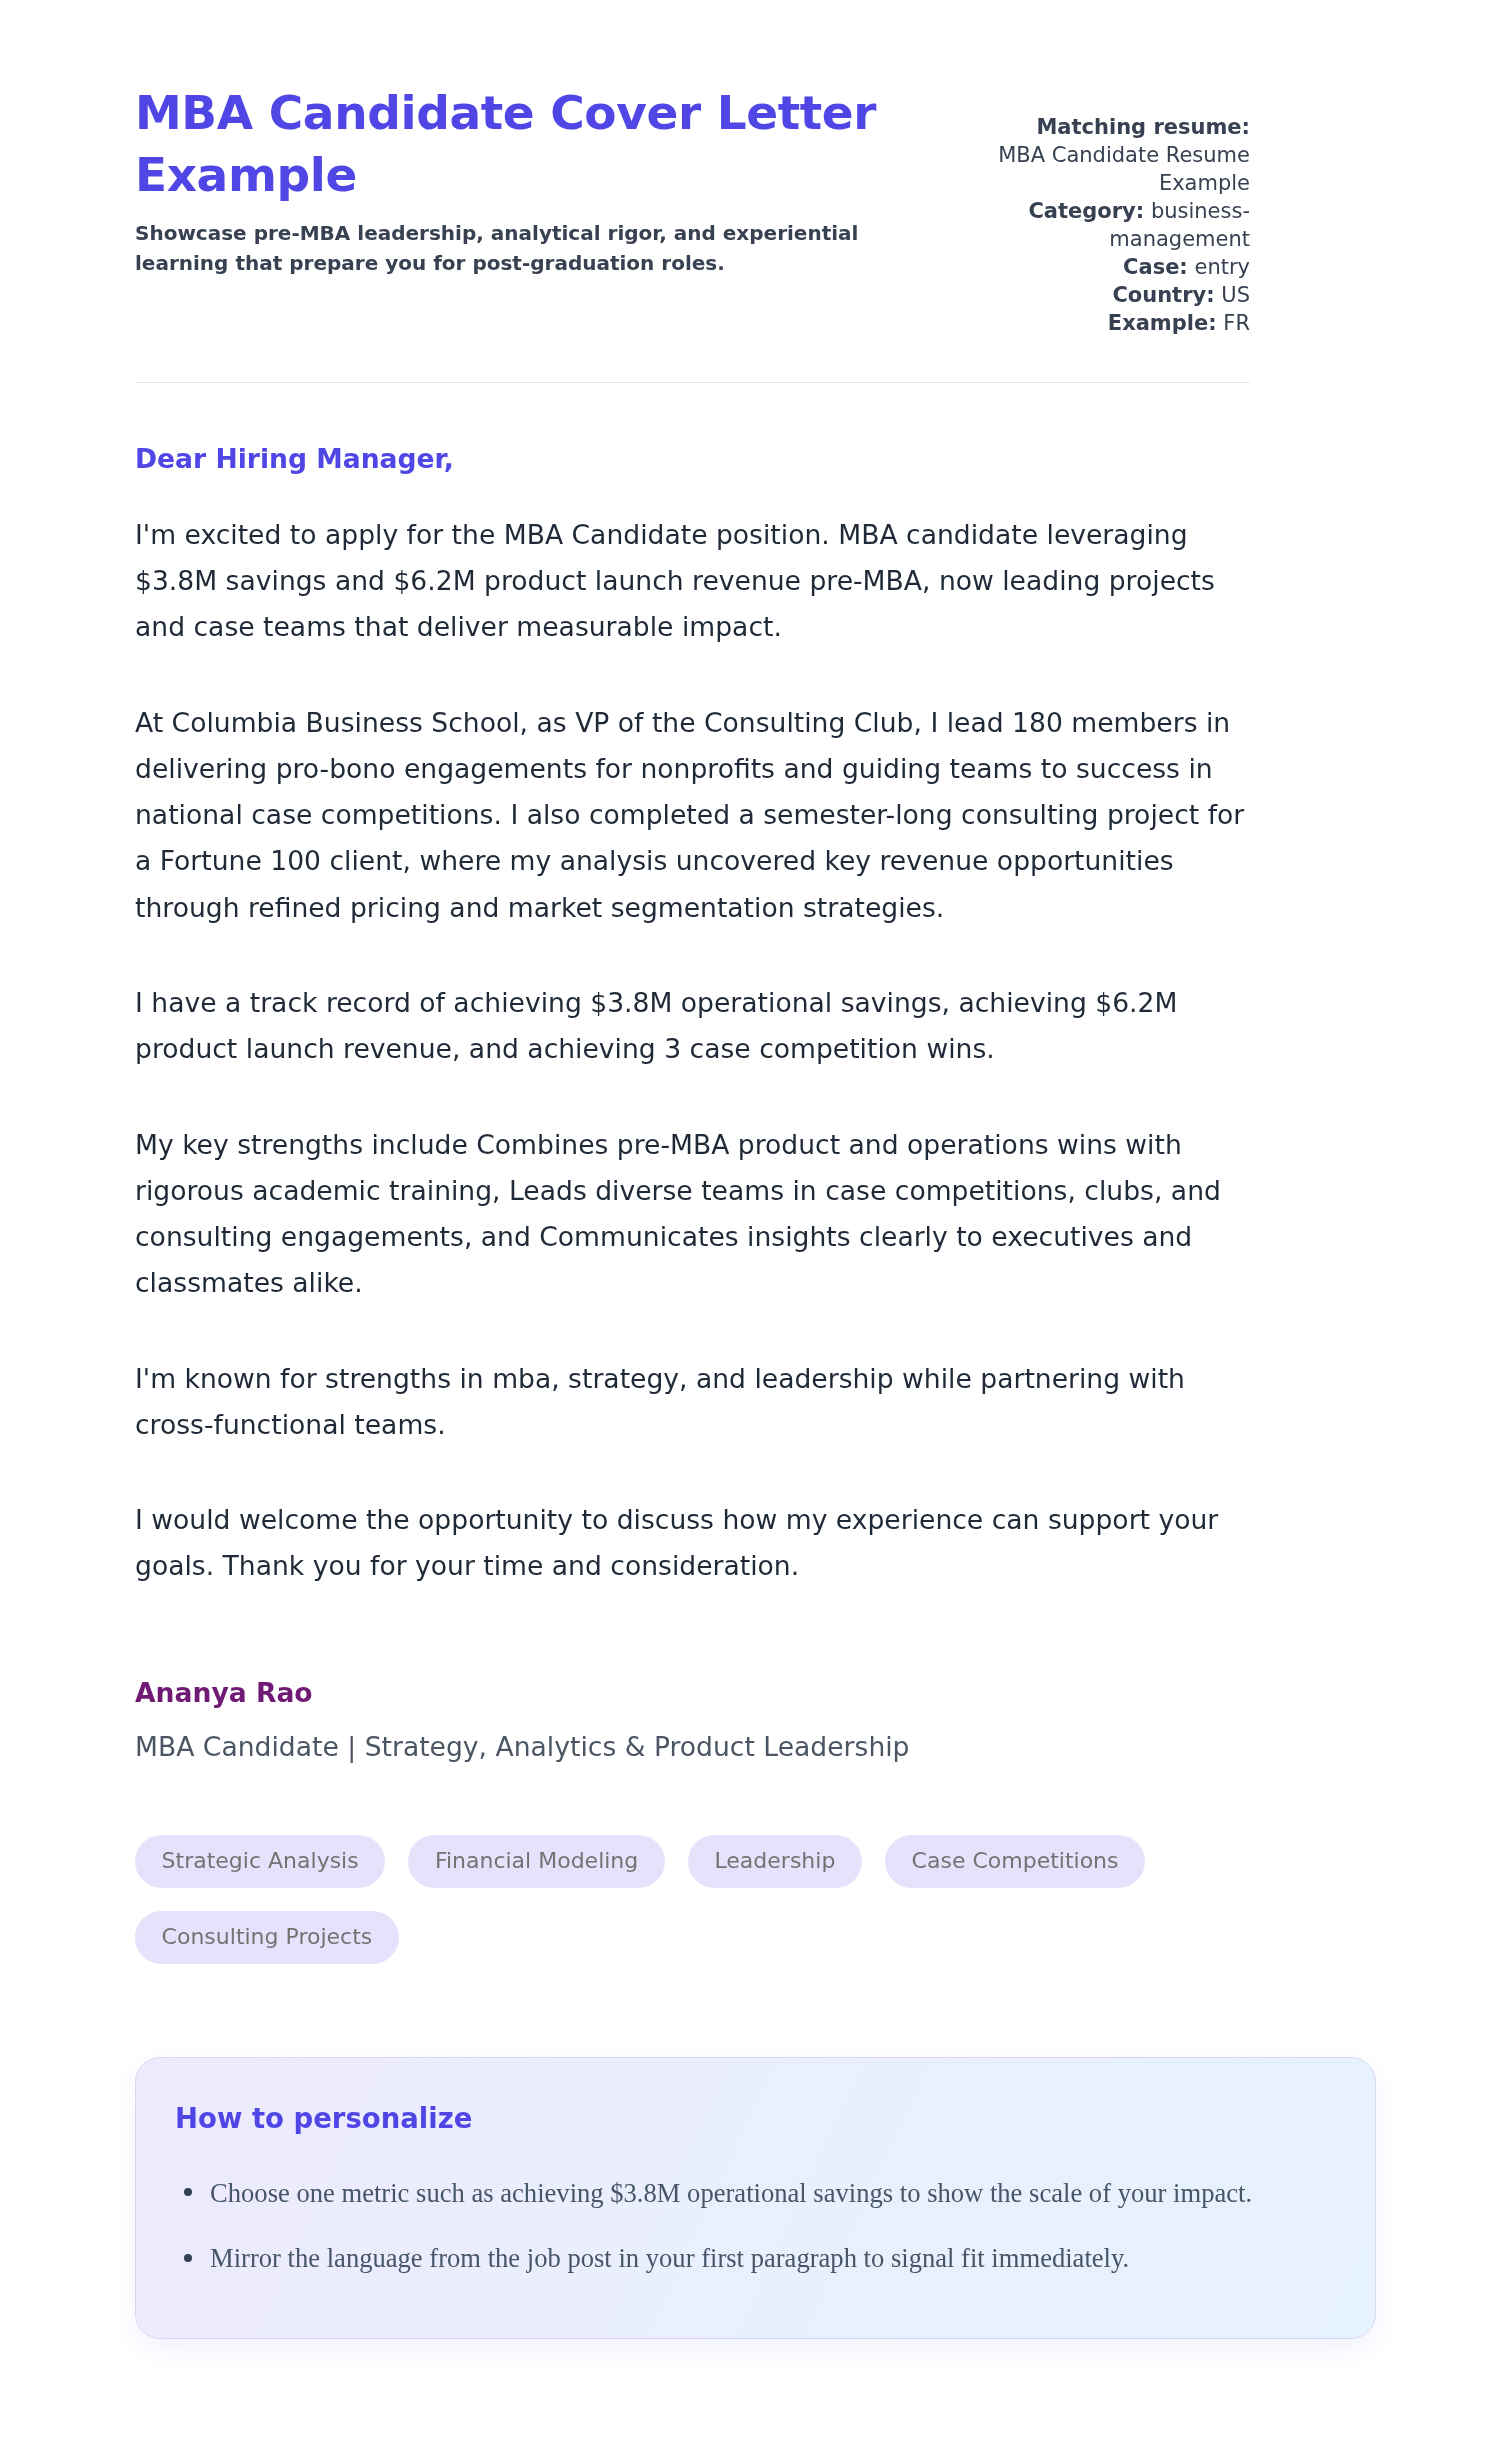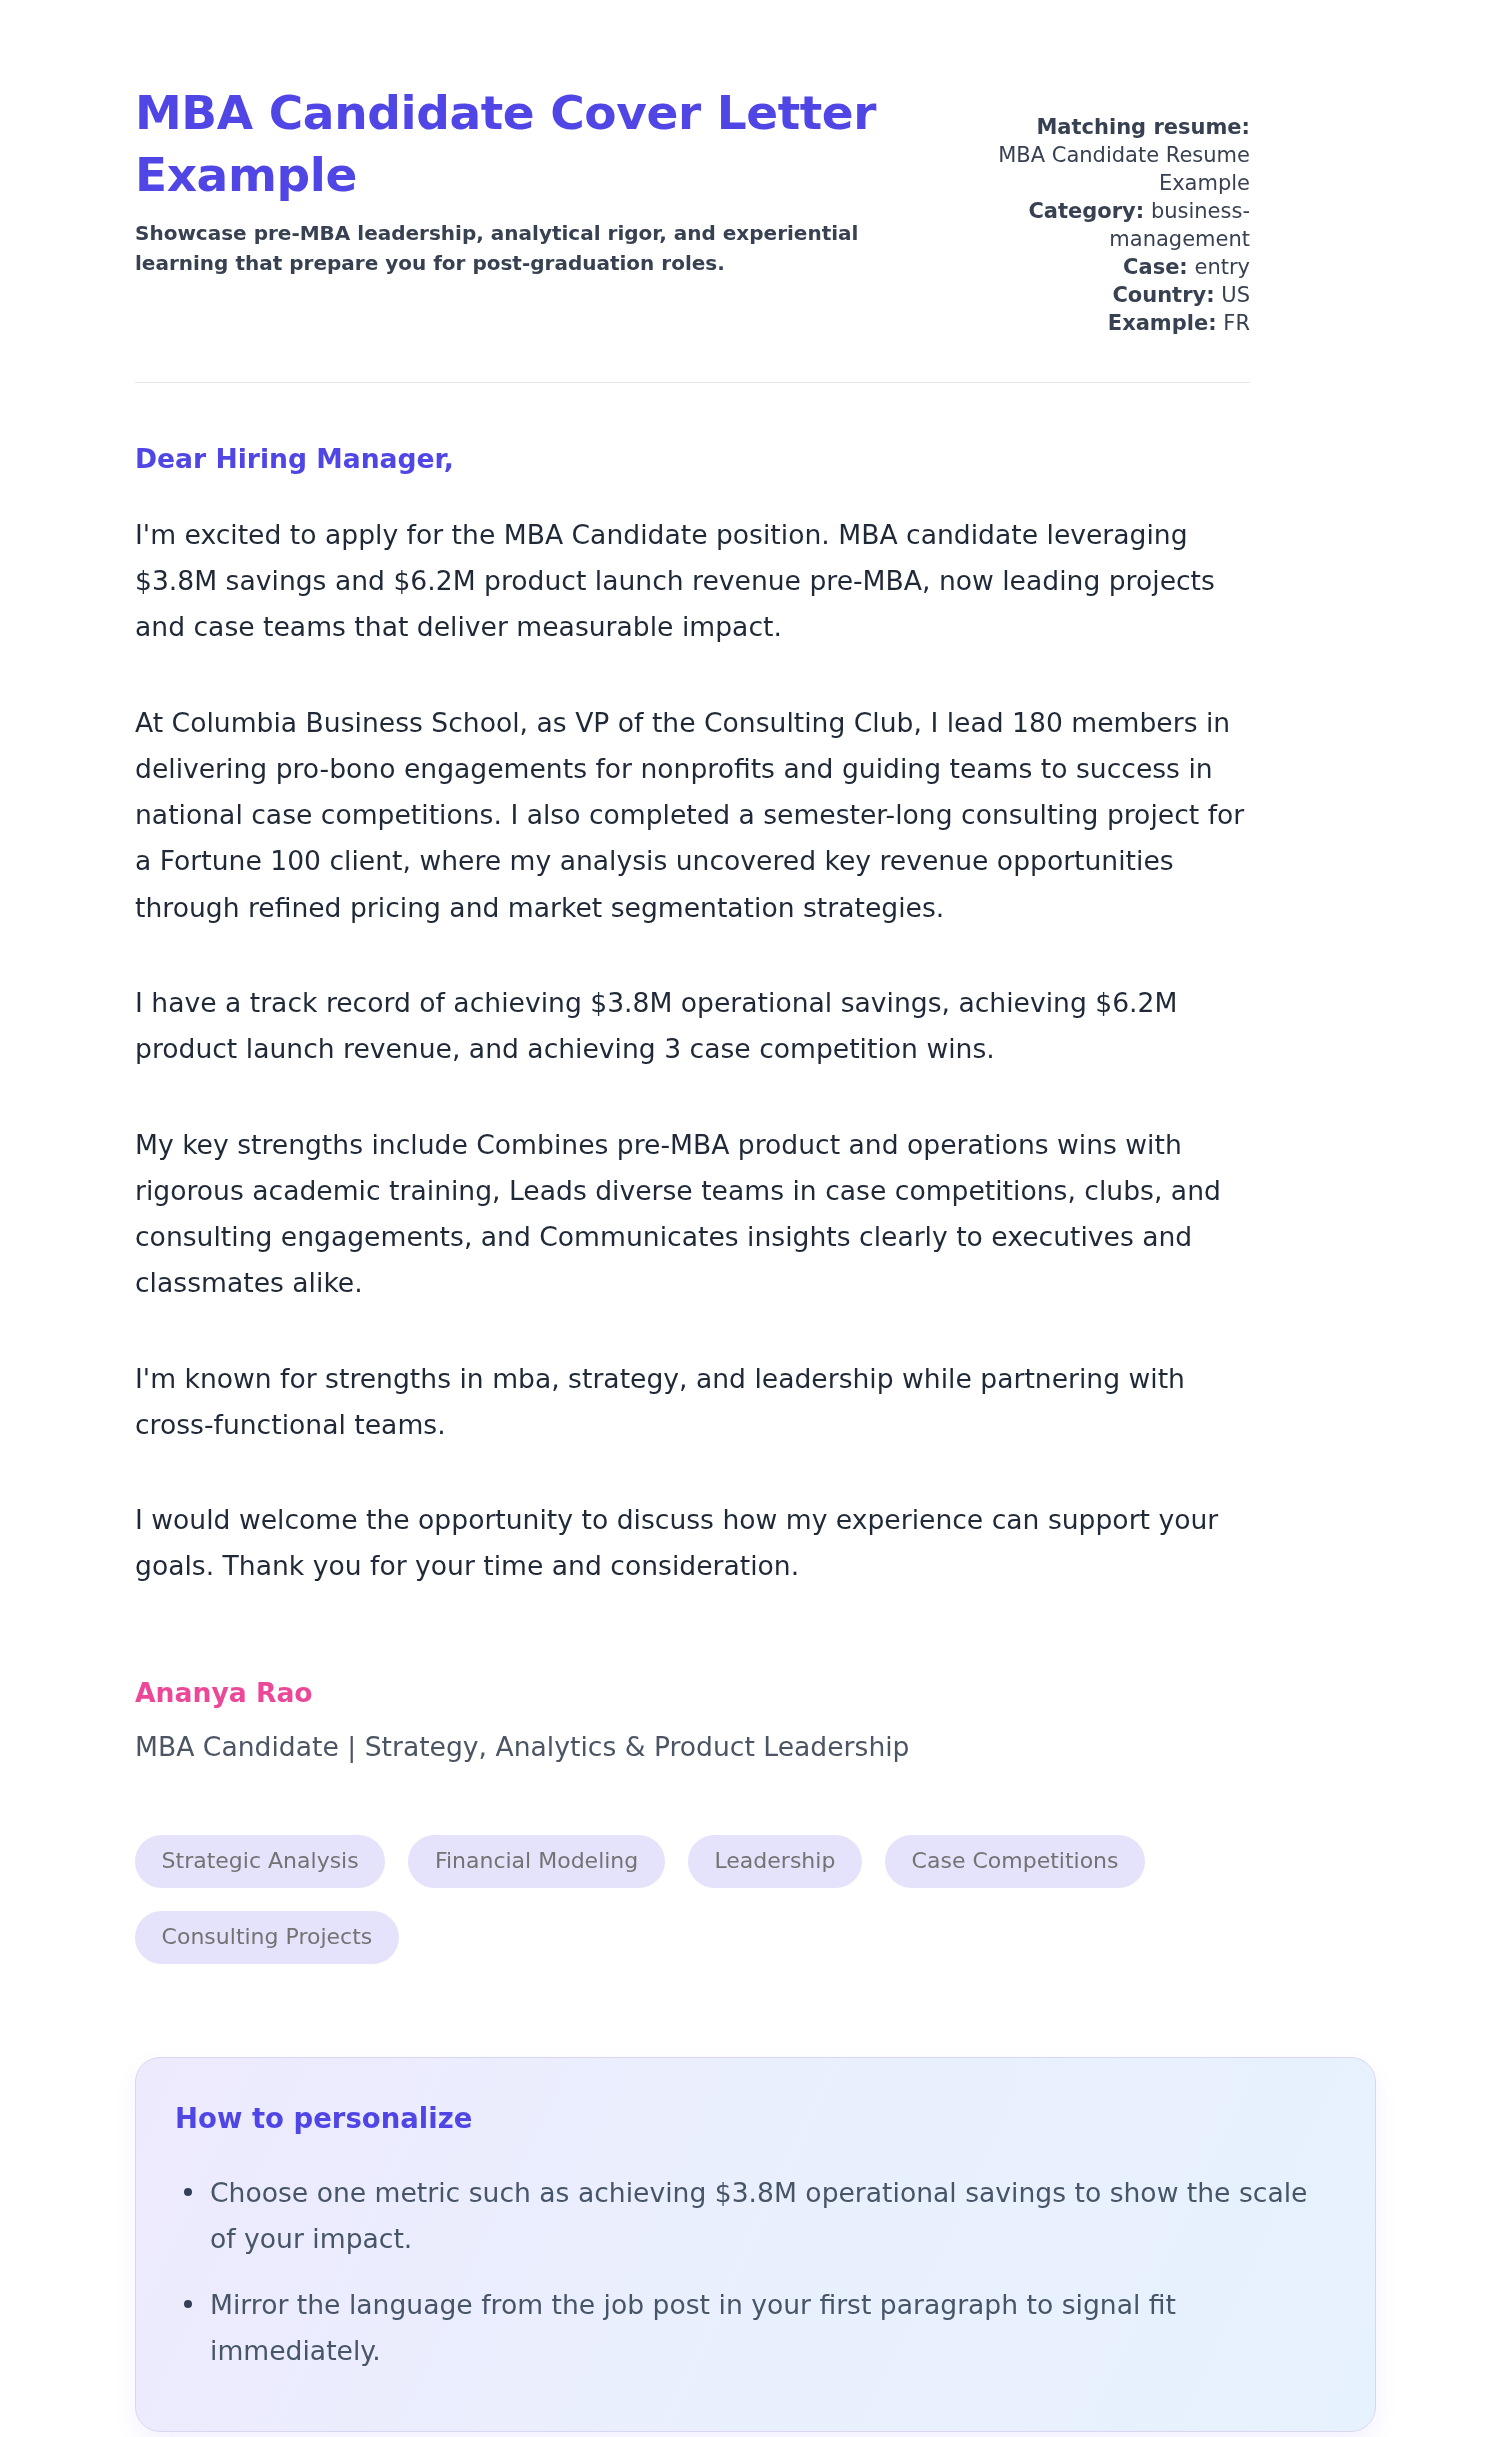--- a/index.html
+++ b/index.html
@@ -71,21 +71,21 @@
     color: #4f46e5;
   }
   p.body-para { margin: 0 0 49px 0; }
   p.body-para.last { margin-bottom: 0; }
   
   .signature { margin-top: 80px; }
   .sig-name {
     margin: 0;
     font-weight: bold;
     font-size: 26.6px;
-    color: #ec4899;
+    color: #701a75;
   }
   .sig-role {
     margin: 12.4px 0 0 0;
     font-size: 26.6px;
     color: #4b5563;
     line-height: 1.4;
   }
   
   .tags {
     display: flex;
@@ -120,20 +120,21 @@
     font-weight: bold;
     color: #4f46e5;
   }
   .callout ul {
     margin: 0;
     padding: 0;
     list-style: none;
     font-size: 26.6px;
     line-height: 1.74;
     color: #475569;
+    font-family: Liberation Serif, serif;
   }
   .callout li {
     position: relative;
     padding-left: 35px;
     margin-bottom: 19.5px;
   }
   .callout li.last { margin-bottom: 0; }
   .callout li::before {
     content: "";
     position: absolute;

